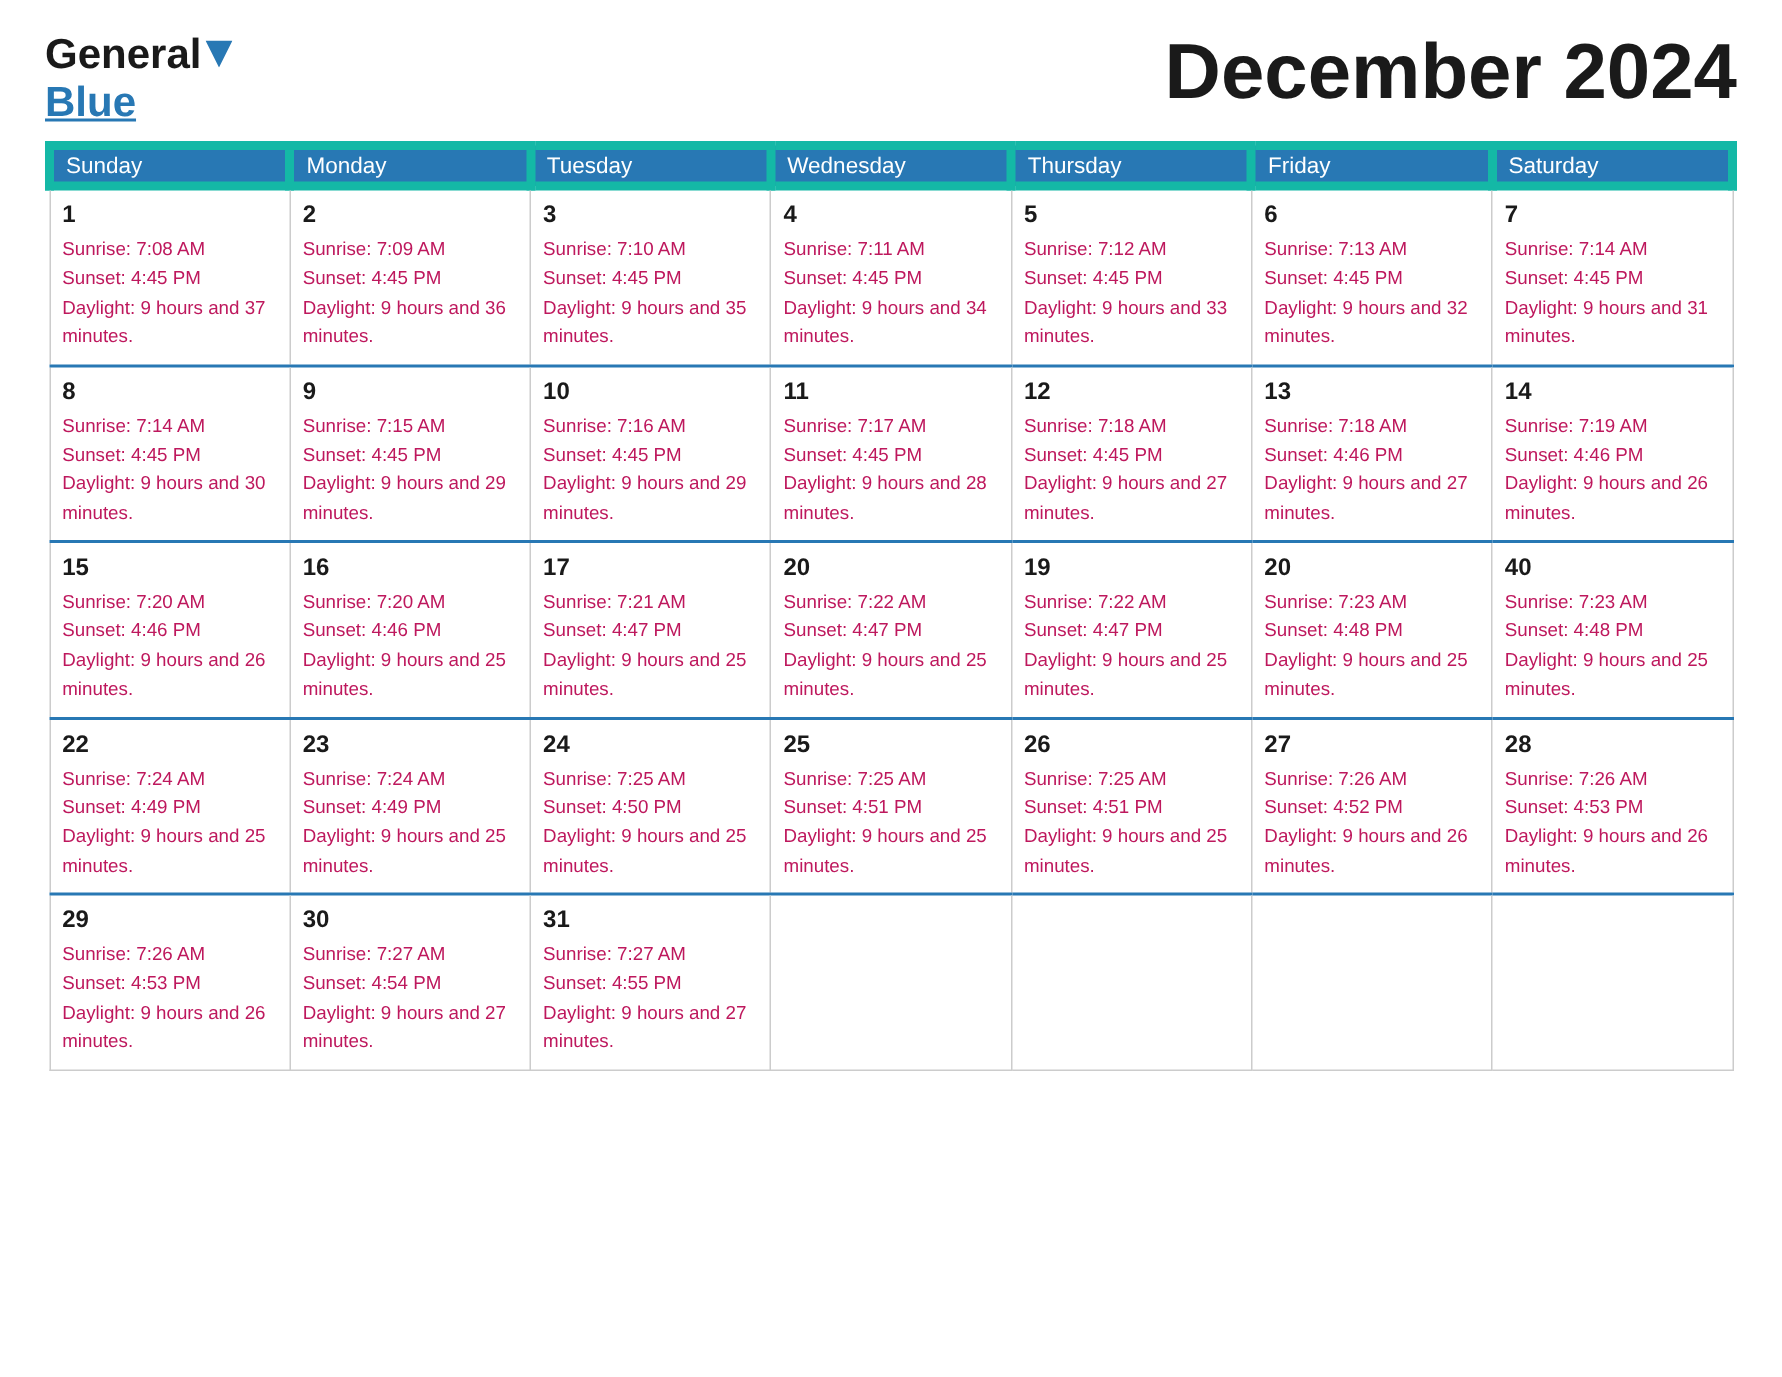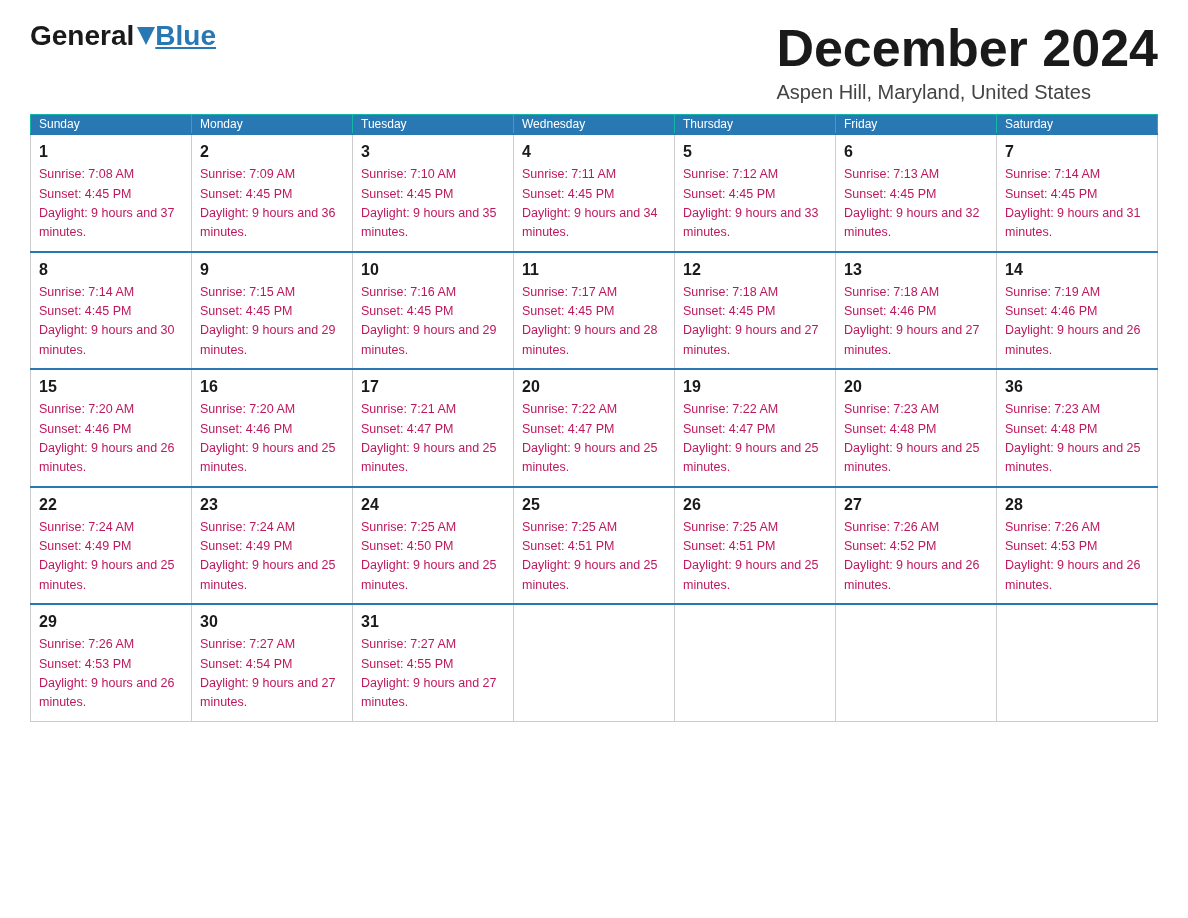--- a/index.html
+++ b/index.html
@@ -11,21 +11,21 @@
       min-height: 918px;
     }
     .header-row {
       display: flex;
       justify-content: space-between;
       align-items: flex-start;
       margin-bottom: 10px;
     }
     .logo {
       display: flex;
-      flex-direction: row;
+      flex-direction: column;
       align-items: flex-start;
     }
     .logo-line {
       display: flex;
       align-items: center;
     }
     .title-block {
     }
     .month-title {
       font-size: 52px;
@@ -39,25 +39,25 @@
       margin-top: 4px;
     }
     .calendar {
       width: 100%;
       border-collapse: collapse;
       margin-top: 10px;
     }
     .calendar th {
       background-color: #2878b4;
       color: #fff;
-      font-size: 12px;
+      font-size: 15px;
       font-weight: normal;
       padding: 2px 8px;
       text-align: left;
-      border: 1px solid #14b8a6;
+      border: 6px solid #14b8a6;
     }
     .calendar td {
       vertical-align: top;
       border: 1px solid #ccc;
       padding: 8px 8px 8px 8px;
       width: 14.28%;
       font-size: 13px;
       color: #222;
       min-height: 110px;
     }
@@ -100,21 +100,20 @@
             <polygon points="0,0 18,0 9,18" fill="#2878b4"></polygon>
           </svg>
       </span>
     </div>
     <div>
       <span style="font-size:28px;font-weight:bold;color:#2878b4;text-decoration:underline;">Blue</span>
     </div>
   </div>
   <div class="title-block">
     <div class="month-title">December 2024</div>
-    <div class="location-title">Aspen Hill, Maryland, United States</div>
   </div>
 </div>
 
 <table class="calendar">
   <thead>
     <tr id="thead-row">
         <th>Sunday</th>
         <th>Monday</th>
         <th>Tuesday</th>
         <th>Wednesday</th>
@@ -162,21 +161,21 @@
         <td><span class="day-number">16</span>
         <span class="day-info">Sunrise: 7:20 AM<br>Sunset: 4:46 PM<br>Daylight: 9 hours and 25 minutes.</span></td>
         <td><span class="day-number">17</span>
         <span class="day-info">Sunrise: 7:21 AM<br>Sunset: 4:47 PM<br>Daylight: 9 hours and 25 minutes.</span></td>
         <td><span class="day-number">20</span>
         <span class="day-info">Sunrise: 7:22 AM<br>Sunset: 4:47 PM<br>Daylight: 9 hours and 25 minutes.</span></td>
         <td><span class="day-number">19</span>
         <span class="day-info">Sunrise: 7:22 AM<br>Sunset: 4:47 PM<br>Daylight: 9 hours and 25 minutes.</span></td>
         <td><span class="day-number">20</span>
         <span class="day-info">Sunrise: 7:23 AM<br>Sunset: 4:48 PM<br>Daylight: 9 hours and 25 minutes.</span></td>
-        <td><span class="day-number">36</span>
+        <td><span class="day-number">40</span>
         <span class="day-info">Sunrise: 7:23 AM<br>Sunset: 4:48 PM<br>Daylight: 9 hours and 25 minutes.</span></td>
       </tr>
       <tr>
         <td><span class="day-number">22</span>
         <span class="day-info">Sunrise: 7:24 AM<br>Sunset: 4:49 PM<br>Daylight: 9 hours and 25 minutes.</span></td>
         <td><span class="day-number">23</span>
         <span class="day-info">Sunrise: 7:24 AM<br>Sunset: 4:49 PM<br>Daylight: 9 hours and 25 minutes.</span></td>
         <td><span class="day-number">24</span>
         <span class="day-info">Sunrise: 7:25 AM<br>Sunset: 4:50 PM<br>Daylight: 9 hours and 25 minutes.</span></td>
         <td><span class="day-number">25</span>

